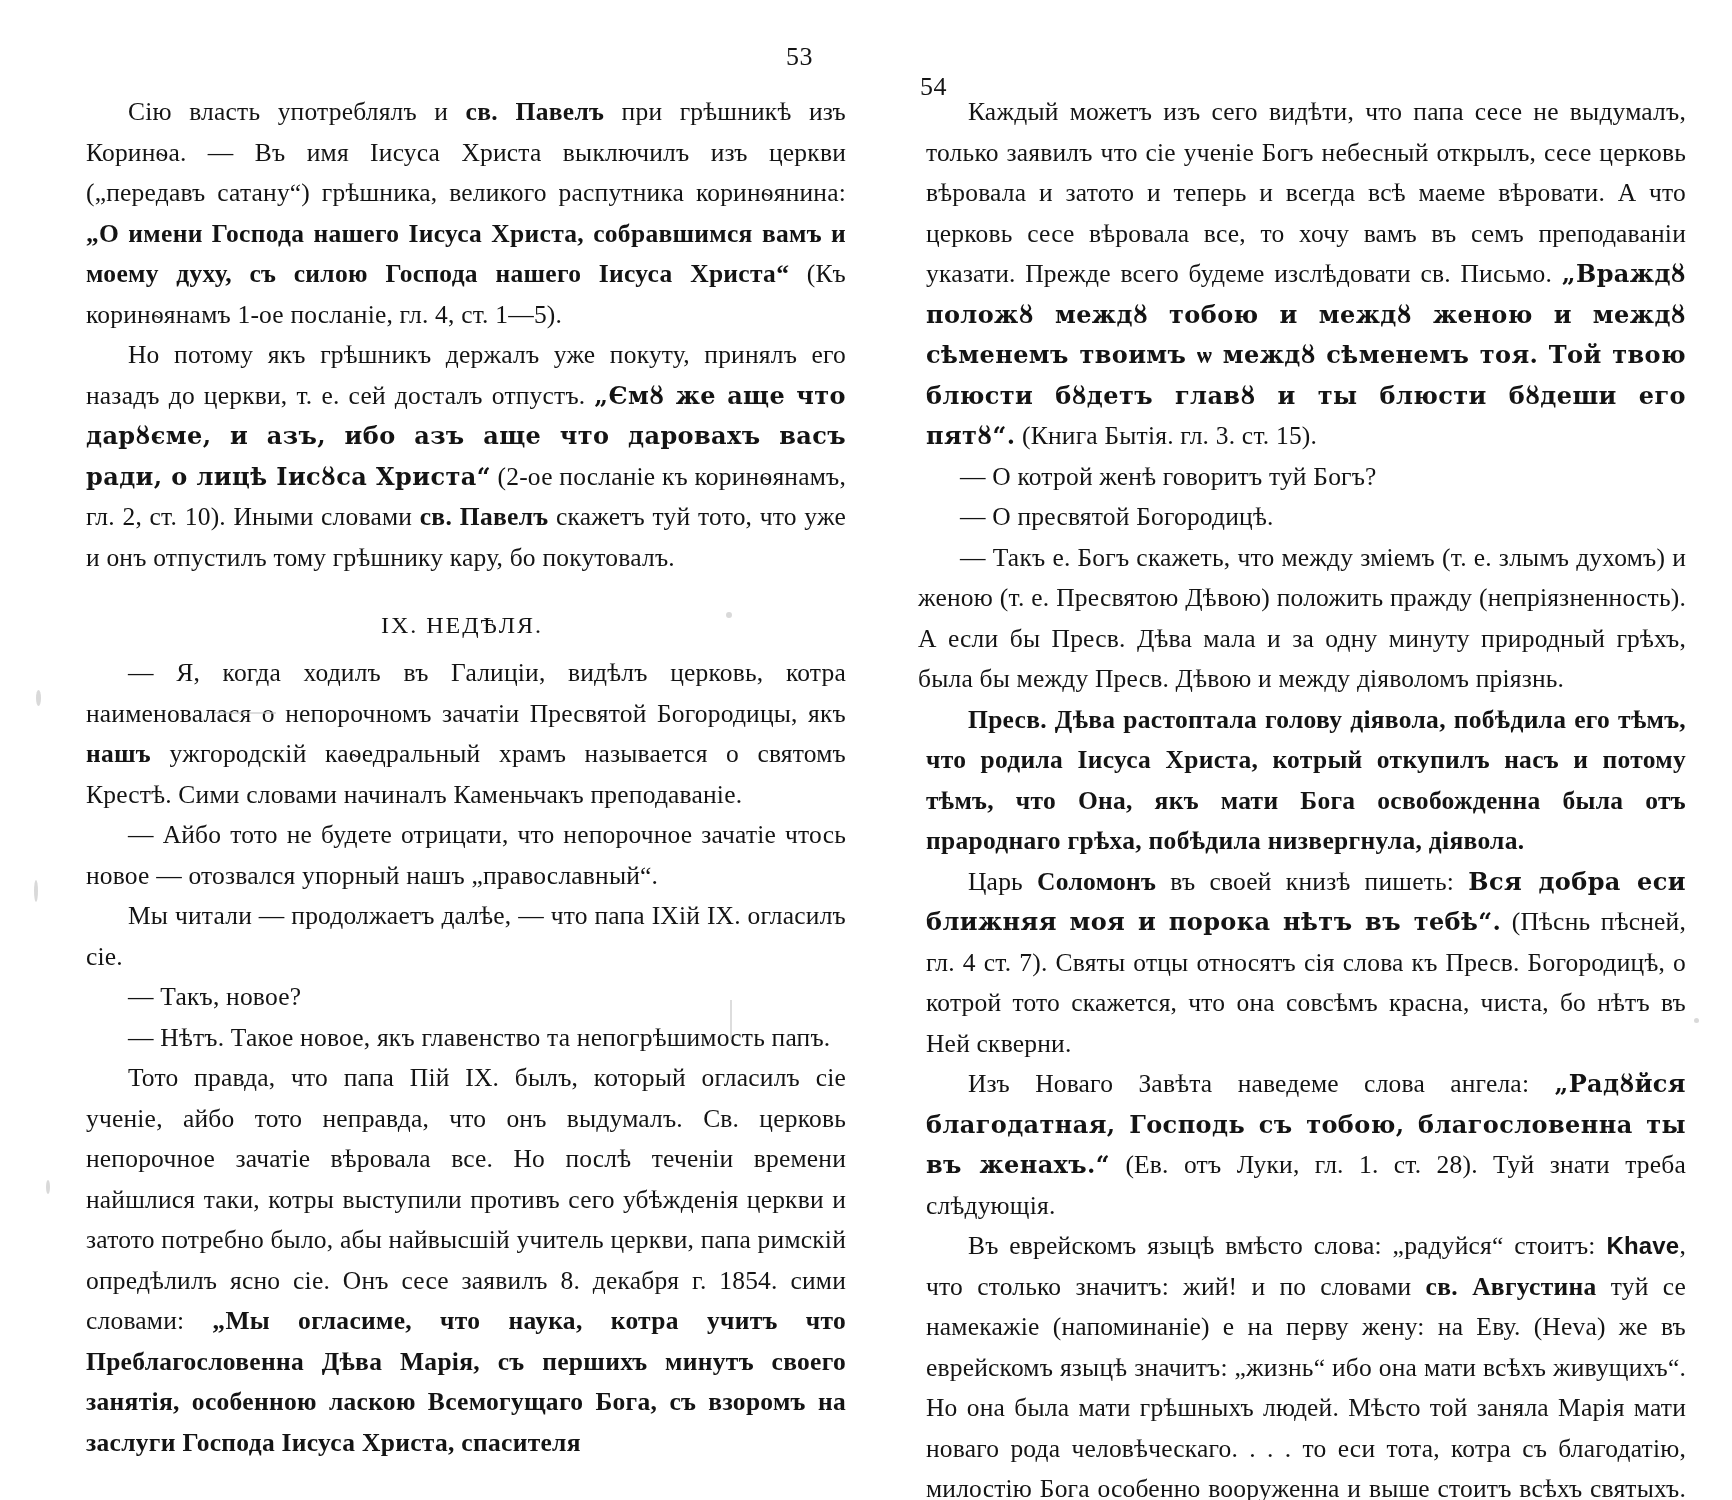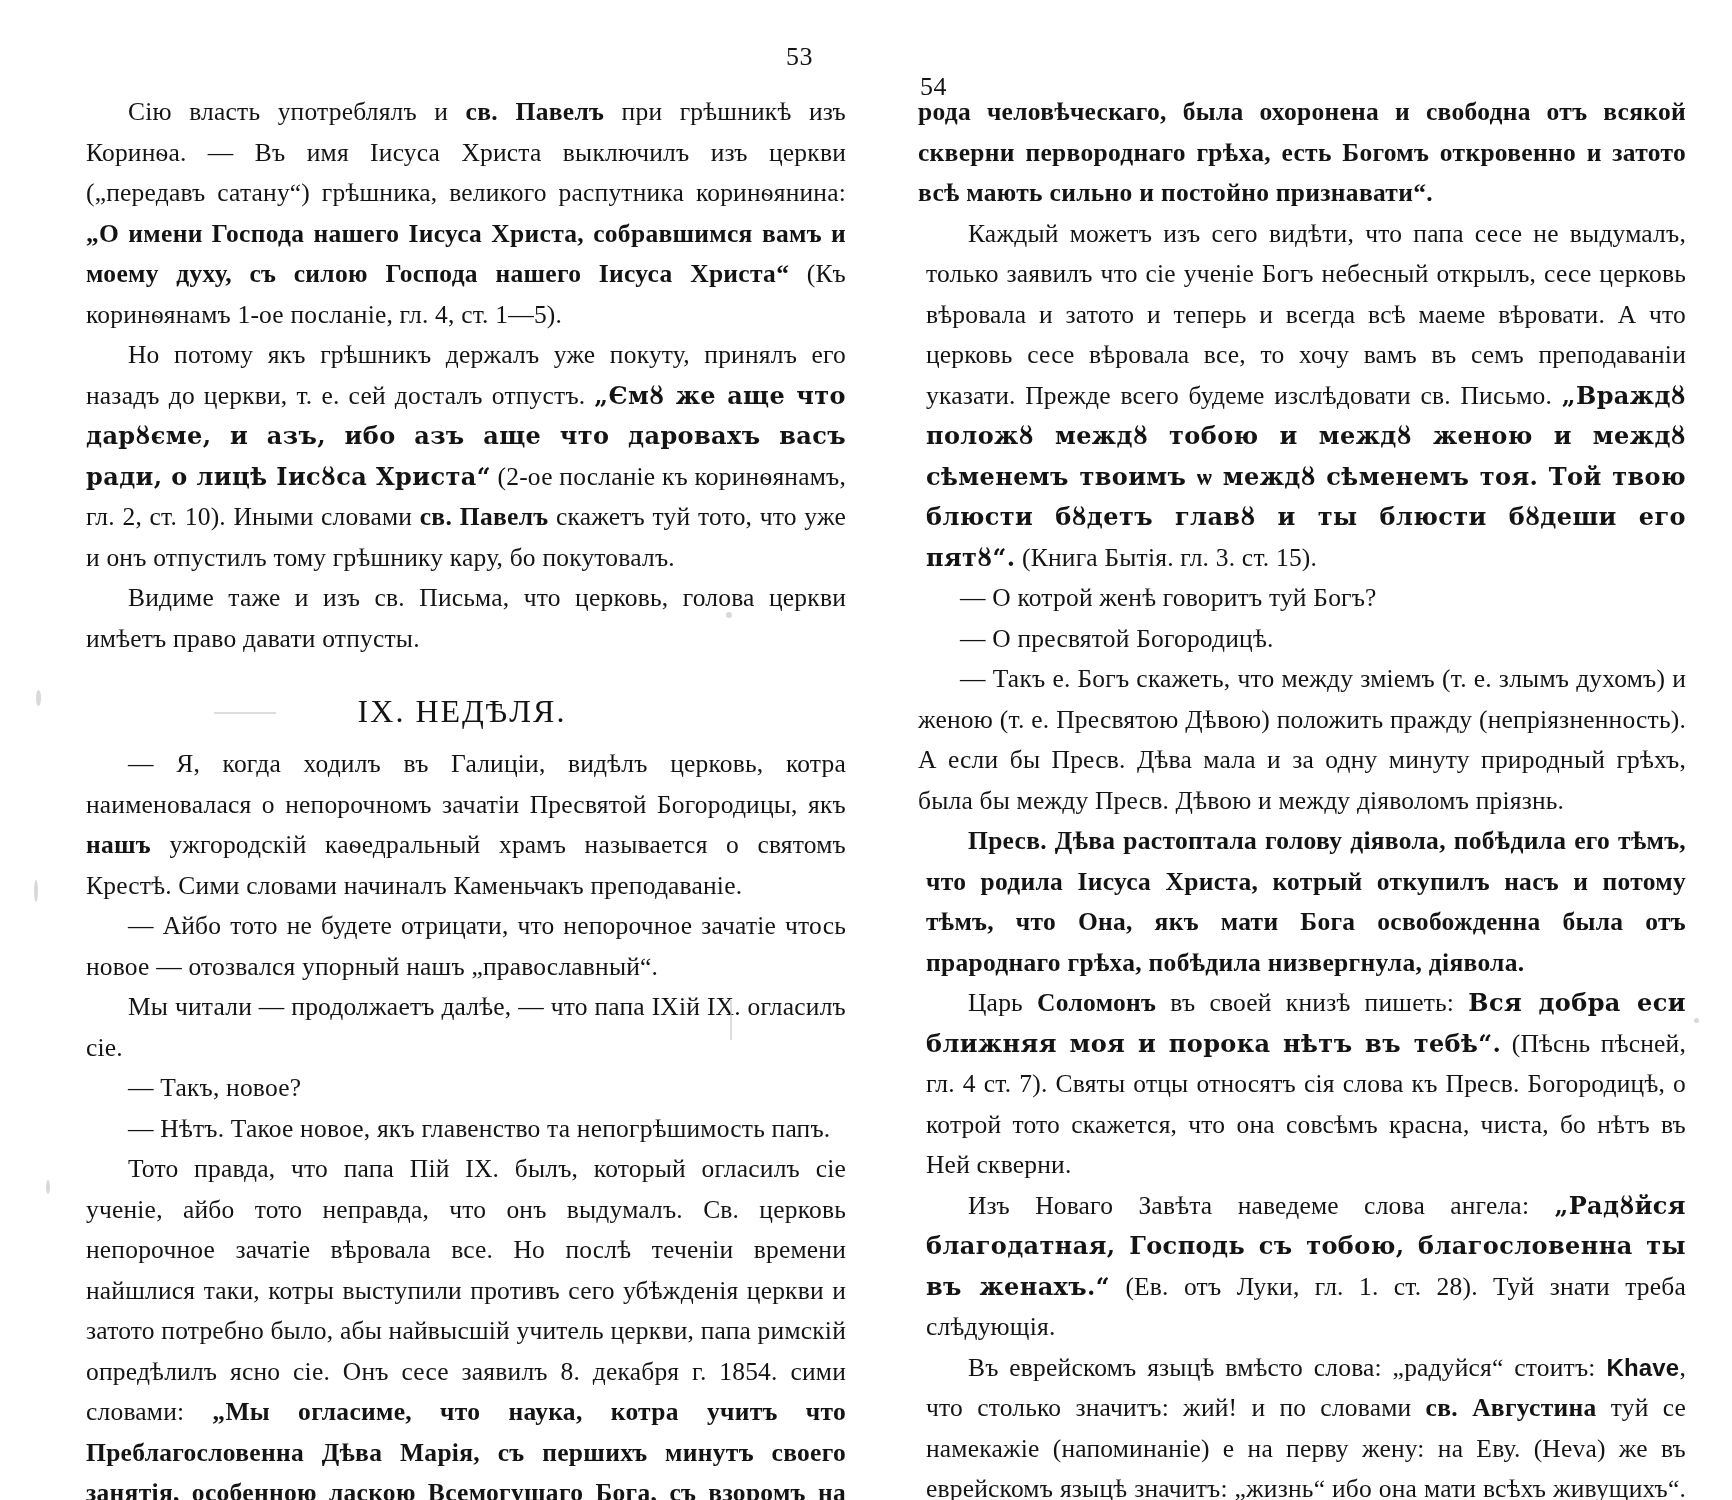--- a/index.html
+++ b/index.html
@@ -71,21 +71,21 @@
   
   .slav {
     font-family: "DejaVu Serif", serif;
     font-weight: bold;
     font-size: 24px;
     letter-spacing: 0.4px;
   }
 
   .heading-num {
     text-align: center;
-    font-size: 32px;
+    font-size: 24px;
     letter-spacing: 2px;
     margin: 34px 0 14px 0;
   }
   .heading-title {
     text-align: center;
     font-family: "DejaVu Serif", serif;
     font-weight: bold;
     font-size: 27px;
     letter-spacing: 0.2px;
     margin: 4px 0 18px 0;
@@ -119,40 +119,38 @@
   </div>
 
   <div class="columns">
 
     <div class="col col-left">
 
       <p class="ind">Сію власть употреблялъ и <b>св. Павелъ</b> при грѣшникѣ изъ Коринѳа. — Въ имя Іисуса Христа выключилъ изъ церкви („передавъ сатану“) грѣшника, великого распутника коринѳянина: <b>„О имени Господа нашего Іисуса Христа, собравшимся вамъ и моему духу, съ силою Господа нашего Іисуса Христа“</b> (Къ коринѳянамъ 1-ое посланіе, гл. 4, ст. 1—5).</p>
 
       <p class="ind">Но потому якъ грѣшникъ держалъ уже покуту, принялъ его назадъ до церкви, т. е. сей досталъ отпустъ. <span class="slav">„Ємȣ же аще что дарȣєме, и азъ, ибо азъ аще что даровахъ васъ ради, о лицѣ Іисȣса Христа“</span> (2-ое посланіе къ коринѳянамъ, гл. 2, ст. 10). Иными словами <b>св. Павелъ</b> скажетъ туй тото, что уже и онъ отпустилъ тому грѣшнику кару, бо покутовалъ.</p>
 
-      <p class="ind">Видиме таже и изъ св. Письма, что церковь, голова церкви имѣетъ право давати отпусты.</p>
 
       <div class="heading-num">IX. НЕДѢЛЯ.</div>
 
       <p class="ind">— Я, когда ходилъ въ Галиціи, видѣлъ церковь, котра наименовалася о непорочномъ зачатіи Пресвятой Богородицы, якъ <b>нашъ</b> ужгородскій каѳедральный храмъ называется о святомъ Крестѣ. Сими словами начиналъ Каменьчакъ преподаваніе.</p>
 
       <p class="ind">— Айбо тото не будете отрицати, что непорочное зачатіе чтось новое — отозвался упорный нашъ „православный“.</p>
 
       <p class="ind">Мы читали — продолжаетъ далѣе, — что папа ІХій IX. огласилъ сіе.</p>
 
       <p class="ind">— Такъ, новое?</p>
 
       <p class="ind">— Нѣтъ. Такое новое, якъ главенство та непогрѣшимость папъ.</p>
 
       <p class="ind">Тото правда, что папа Пій IX. былъ, который огласилъ сіе ученіе, айбо тото неправда, что онъ выдумалъ. Св. церковь непорочное зачатіе вѣровала все. Но послѣ теченіи времени найшлися таки, котры выступили противъ сего убѣжденія церкви и затото потребно было, абы найвысшій учитель церкви, папа римскій опредѣлилъ ясно сіе. Онъ сесе заявилъ 8. декабря г. 1854. сими словами: <b>„Мы огласиме, что наука, котра учитъ что Преблагословенна Дѣва Марія, съ першихъ минутъ своего занятія, особенною ласкою Всемогущаго Бога, съ взоромъ на заслуги Господа Іисуса Христа, спасителя</b></p>
     </div>
 
     <div class="col col-right">
 
-      <p class="noind"><b>рода человѣческаго, была охоронена и свободна отъ всякой скверни первороднаго грѣха, есть Богомъ откровенно и затото всѣ мають сильно и постойно признавати“.</b></p>
 
       <p class="ind">Каждый можетъ изъ сего видѣти, что папа сесе не выдумалъ, только заявилъ что сіе ученіе Богъ небесный открылъ, сесе церковь вѣровала и затото и теперь и всегда всѣ маеме вѣровати. А что церковь сесе вѣровала все, то хочу вамъ въ семъ преподаваніи указати. Прежде всего будеме изслѣдовати св. Письмо. <span class="slav">„Враждȣ положȣ междȣ тобою и междȣ женою и междȣ сѣменемъ твоимъ ѡ междȣ сѣменемъ тоя. Той твою блюсти бȣдетъ главȣ и ты блюсти бȣдеши его пятȣ“.</span> (Книга Бытія. гл. 3. ст. 15).</p>
 
       <p class="dash-item">— О котрой женѣ говоритъ туй Богъ?</p>
 
       <p class="dash-item">— О пресвятой Богородицѣ.</p>
 
       <p class="dash-item">— Такъ е. Богъ скажеть, что между зміемъ (т. е. злымъ духомъ) и женою (т. е. Пресвятою Дѣвою) положить пражду (непріязненность). А если бы Пресв. Дѣва мала и за одну минуту природный грѣхъ, была бы между Пресв. Дѣвою и между діяволомъ пріязнь.</p>
 
       <p class="ind"><b>Пресв. Дѣва растоптала голову діявола, побѣдила его тѣмъ, что родила Іисуса Христа, котрый откупилъ насъ и потому тѣмъ, что Она, якъ мати Бога освобожденна была отъ прароднаго грѣха, побѣдила низвергнула, діявола.</b></p>

